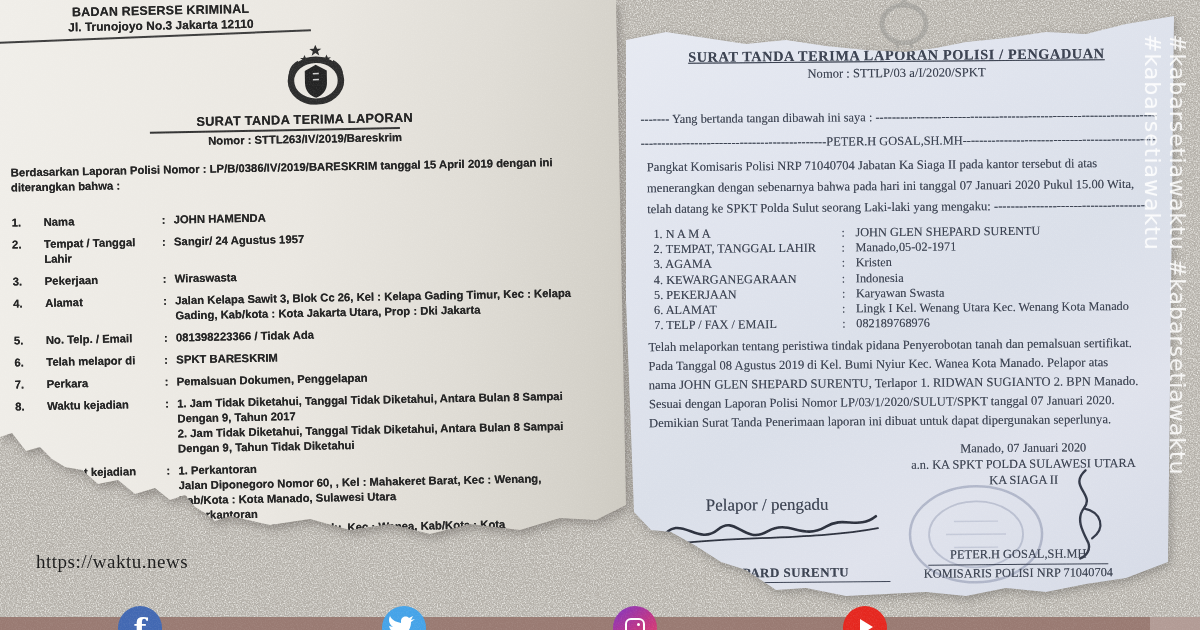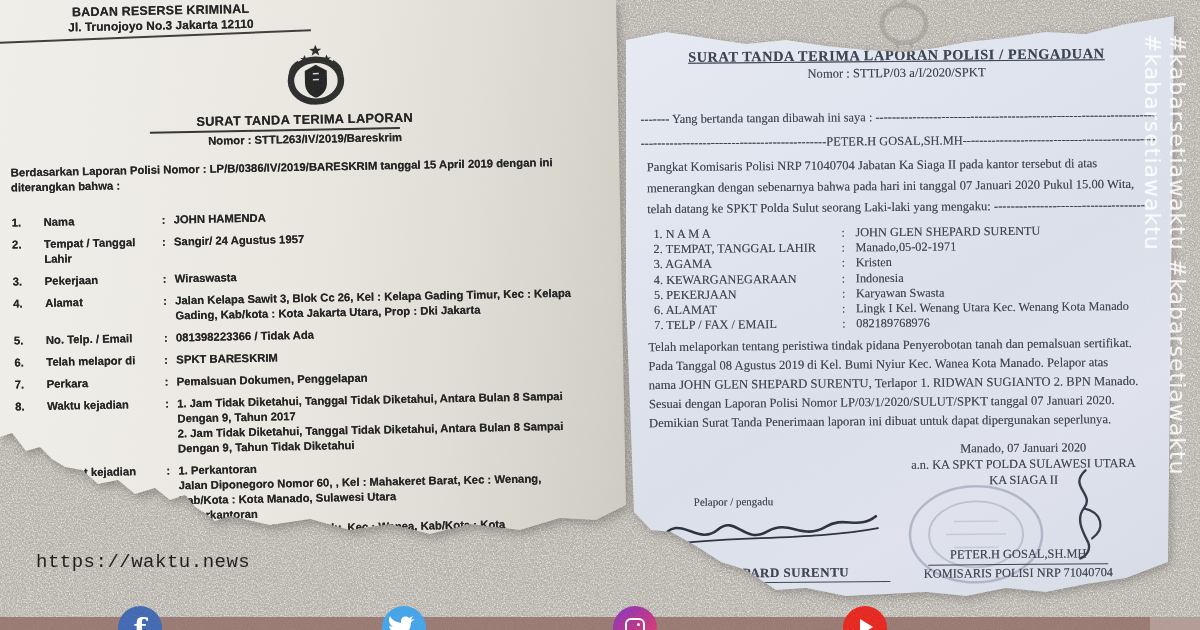--- a/index.html
+++ b/index.html
@@ -58,36 +58,36 @@
   .r-opening{left:16px;top:110px;width:516px;font-size:12.4px;white-space:nowrap;overflow:hidden;}
   .r-officerline{left:16px;top:134px;width:516px;font-size:12.4px;white-space:nowrap;overflow:hidden;text-align:center;}
   .r-intro{left:22px;top:155px;width:510px;font-size:12.6px;line-height:21px;white-space:pre-line;}
   .r-items{left:28px;top:225px;width:500px;display:flex;flex-direction:column;}
   .r-row{display:flex;font-size:12.3px;line-height:15.2px;}
   .r-lab{width:188px;flex:none;}
   .r-col{width:14px;flex:none;color:#4a5060;}
   .r-val{flex:1;}
   .r-body{left:22px;top:336px;width:512px;font-size:12.6px;line-height:19px;white-space:pre-line;}
   .r-signblock{left:246px;top:441px;width:300px;text-align:center;font-size:12.4px;line-height:16px;}
-  .r-pelapor{left:66px;top:494px;font-size:11px;}
+  .r-pelapor{left:78px;top:494px;font-size:17px;}
   .r-sig-left{left:24px;top:500px;}
   .r-stamp{left:278px;top:484px;opacity:.5;}
   .r-sig-right{left:420px;top:466px;}
   .r-officer-name{left:300px;top:548px;width:180px;text-align:center;font-size:12.4px;
     border-bottom:1.5px solid #3a4152;padding-bottom:2px;}
   .r-officer-rank{left:285px;top:567px;width:210px;text-align:center;font-size:12.4px;}
   .r-reporter-name{left:32px;top:564px;width:230px;text-align:center;font-size:13px;font-weight:700;
     letter-spacing:.5px;border-bottom:1.5px solid #3a4152;padding-bottom:1px;}
 
   
   .watermark{right:10px;top:34px;height:596px;z-index:30;writing-mode:vertical-rl;
     font-size:22px;letter-spacing:1px;color:rgba(255,255,255,.83);font-family:"DejaVu Sans",sans-serif;
     font-weight:500;overflow:hidden;text-shadow:0 0 2px rgba(255,255,255,.25);}
   .site-url{left:36px;top:551px;z-index:20;font-size:19px;letter-spacing:.5px;color:#1b1b1b;
-    font-family:Liberation Mono, monospace;}
+    font-family:Liberation Serif, serif;}
 
   
   .footer-strip{left:0;top:617px;width:1200px;height:13px;background:#997a72;z-index:25;}
   .footer-strip-light{left:1150px;top:617px;width:50px;height:13px;background:rgba(255,255,255,.25);z-index:26;}
   .sicon{position:absolute;top:606px;width:44px;height:44px;border-radius:50%;z-index:27;}
   .sicon-fb{left:118px;background:#4268b2;color:#fff;font-family:"DejaVu Serif",serif;
     font-weight:700;font-size:30px;text-align:center;line-height:48px;}
   .sicon-tw{left:382px;background:#45a3e8;}
   .sicon-ig{left:613px;background:linear-gradient(140deg,#8a36b8 10%,#c13584 55%,#e0436c 90%);}
   .ig-frame{position:absolute;left:12px;top:12px;width:20px;height:20px;border:2.5px solid #fff;border-radius:6px;}

